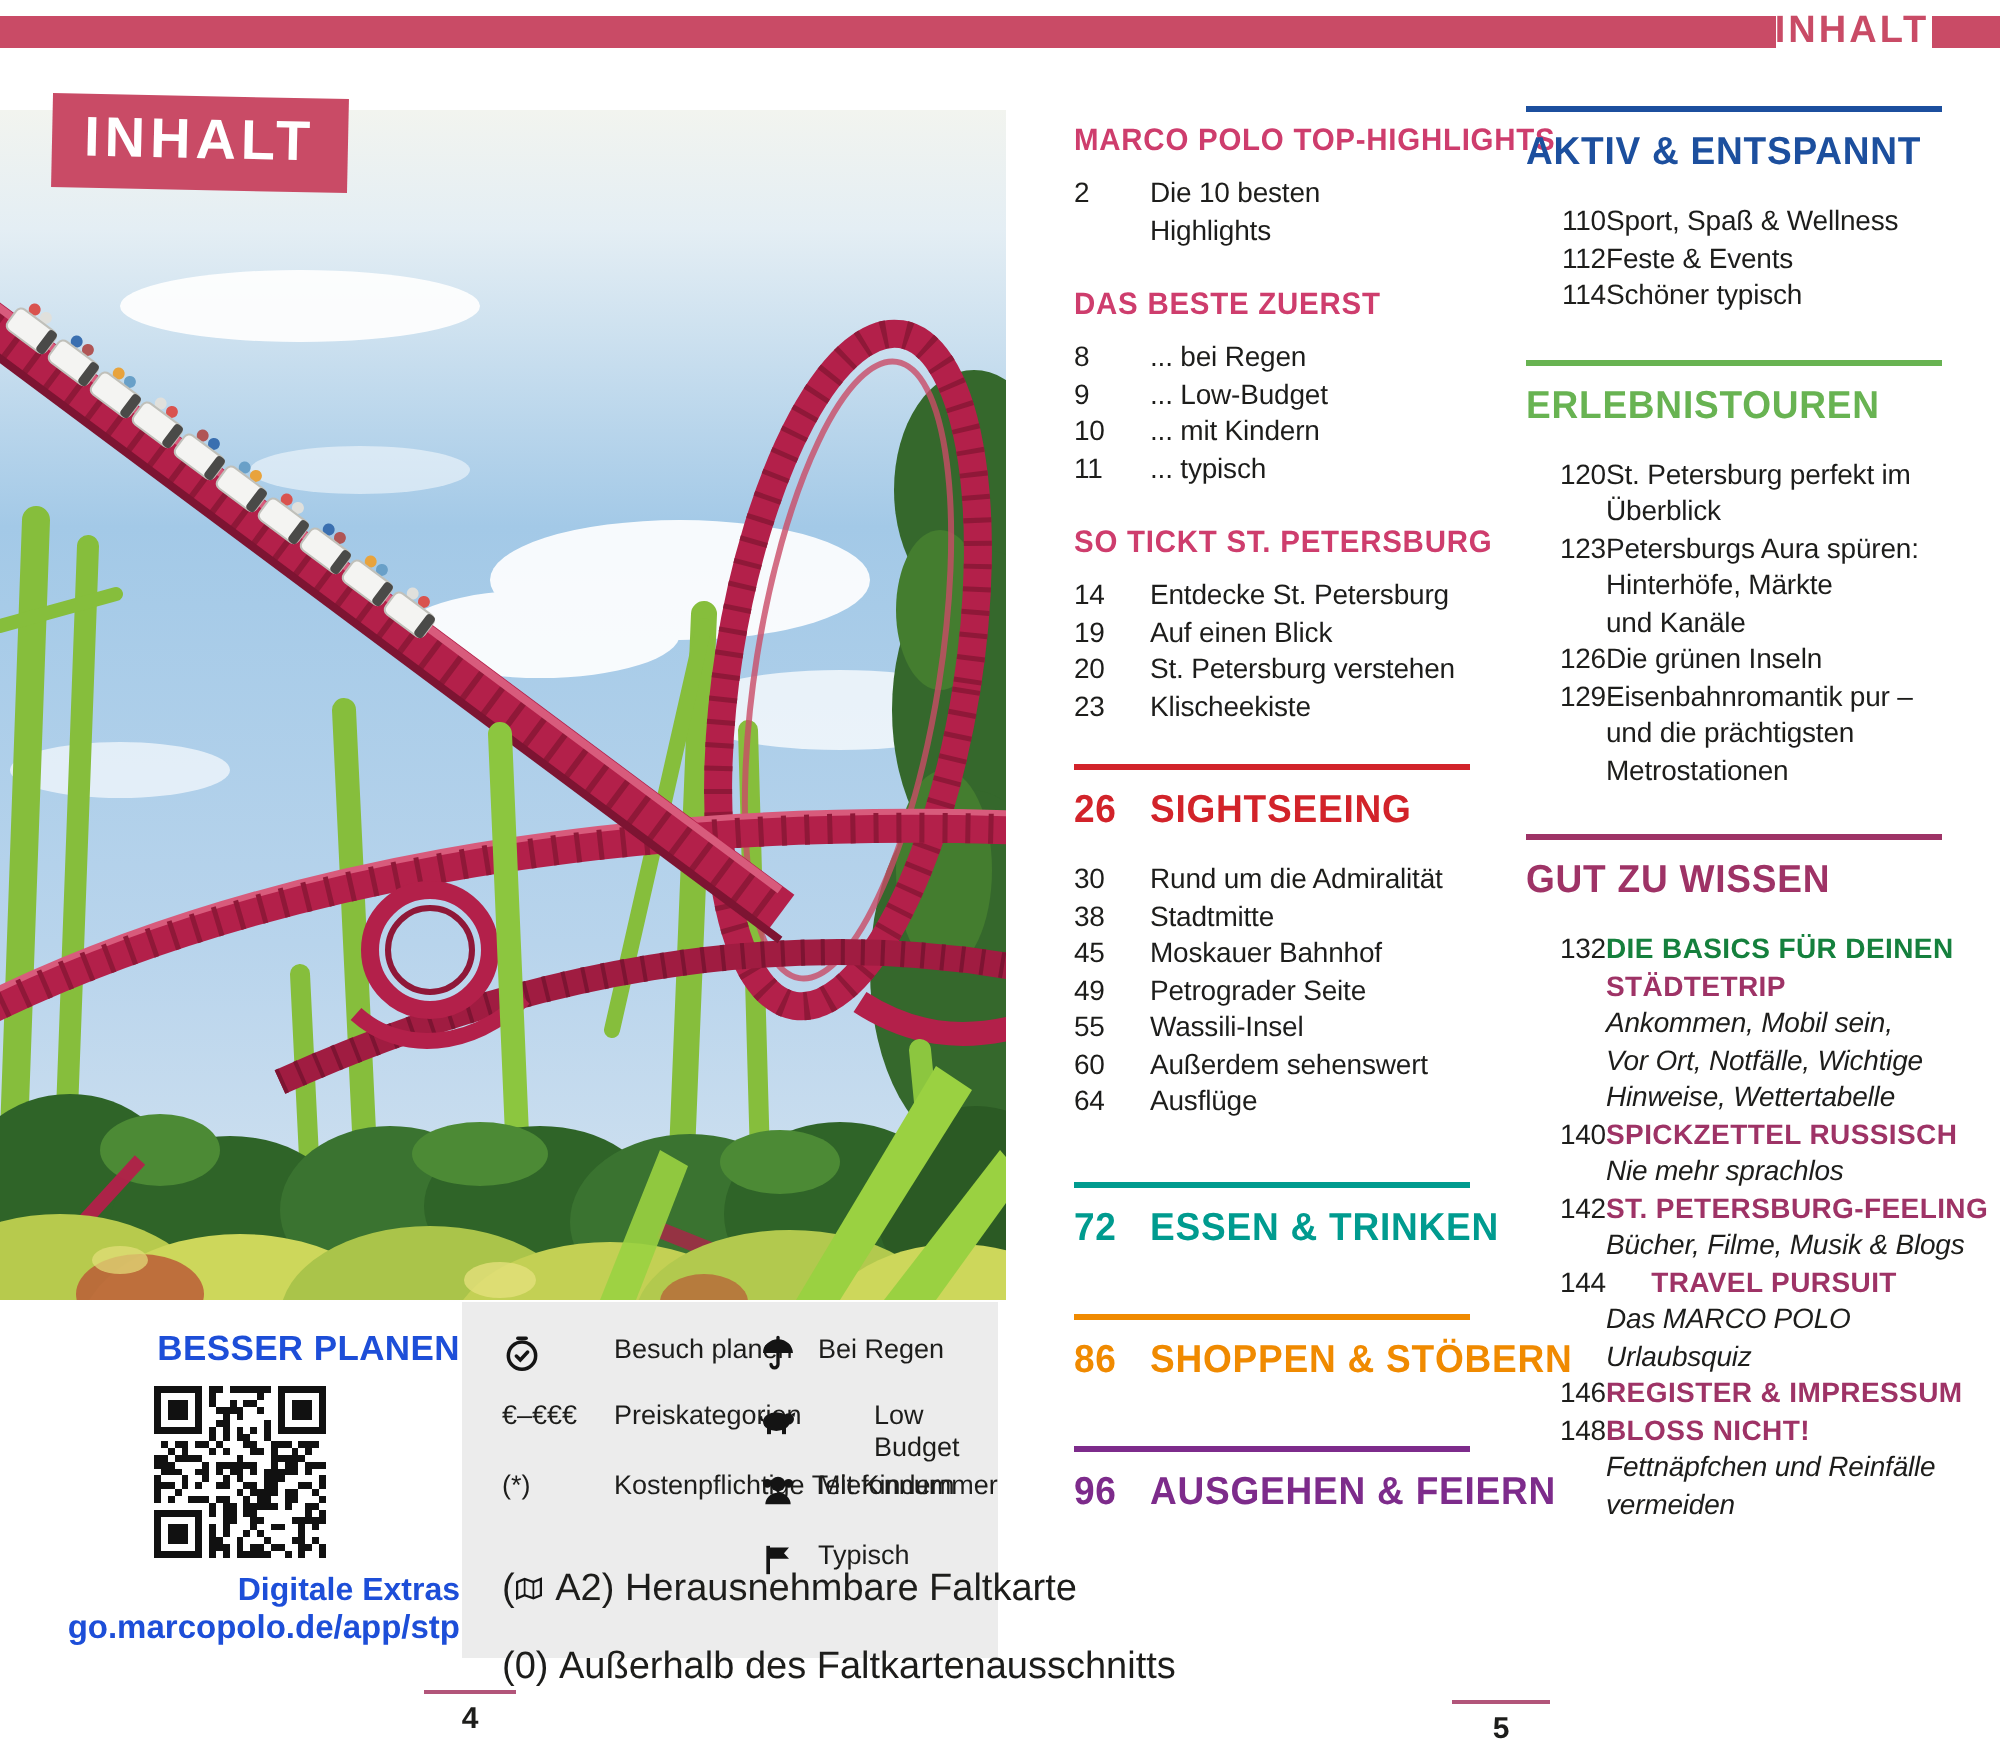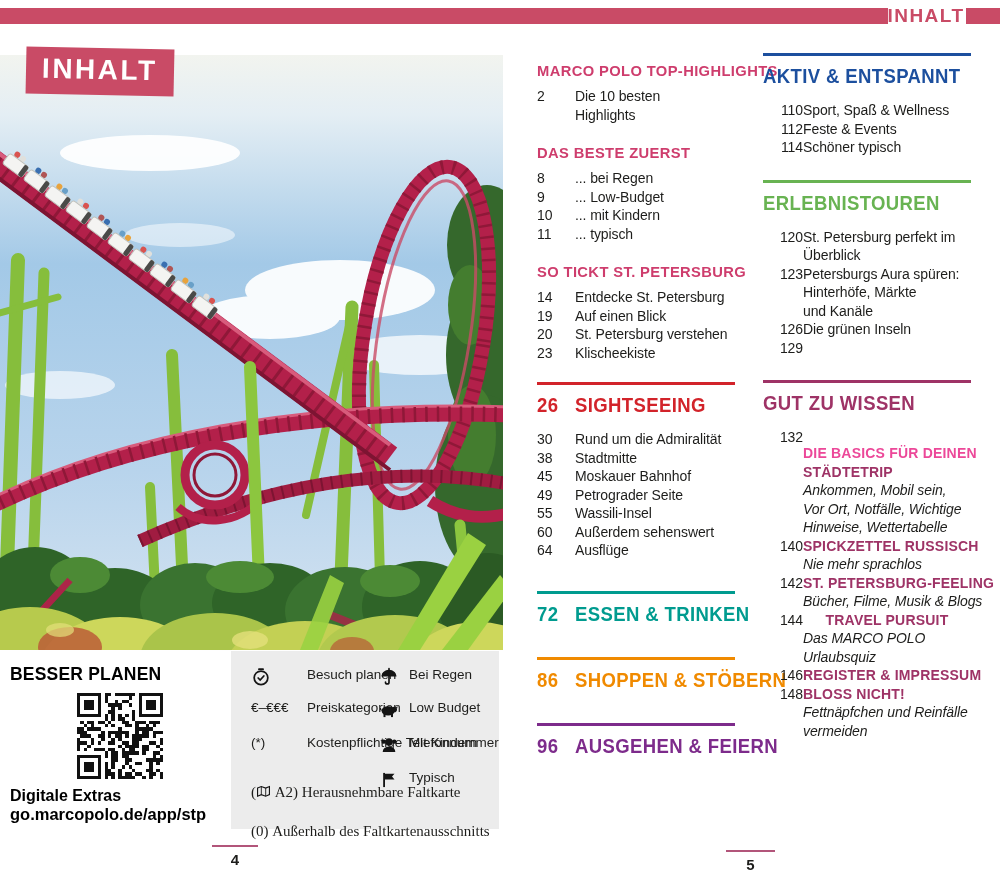--- a/index.html
+++ b/index.html
@@ -31,36 +31,36 @@
   .entry{display:flex;font-size:14px;line-height:18.5px;letter-spacing:-.1px;}
   .e-num{flex:none;width:38px;}
   .rcol .e-num{width:40px;text-align:right;}
   .l-c{font-weight:700;white-space:nowrap;letter-spacing:.2px;}
   .l-i{font-style:italic;}
   .toc-section{margin-bottom:20px;}
   .toc-section.chapter{margin-bottom:31px;}
   .rcol .toc-section{margin-bottom:23px;}
 
   
-  .promo{position:absolute;left:10px;top:664px;width:220px;text-align:left;
-    color:#000000;font-weight:700;}
+  .promo{position:absolute;left:10px;top:664px;width:220px;text-align:right;
+    color:#1d4ed8;font-weight:700;}
   .promo-h{font-size:17.5px;line-height:20px;letter-spacing:.2px;}
   #qr{display:block;margin:9px auto 4px;}
   .promo-cta1{font-size:16px;margin-top:8px;}
   .promo-cta2{font-size:16.5px;}
 
   
   .legend{position:absolute;left:231px;top:651px;width:268px;height:178px;background:#ececec;}
   .leg-row{position:absolute;display:flex;align-items:flex-start;font-size:13.5px;line-height:16px;}
   .leg-row .leg-ic{flex:none;width:30px;padding-top:0;}
   .leg-row .leg-sym{flex:none;width:56px;}
   .leg-left{left:20px;}
   .leg-left .leg-sym,.leg-left .leg-ic{width:56px;}
   .leg-right{left:148px;}
-  .leg-note{position:absolute;left:20px;font-size:15px;white-space:nowrap;font-family:Liberation Serif, serif;}
+  .leg-note{position:absolute;left:20px;font-size:19px;white-space:nowrap;}
 
   
   .pn{position:absolute;text-align:center;font-weight:700;font-size:15px;
     border-top:2px solid #b2557a;padding-top:4px;}
   #pn4{left:212px;top:845px;width:46px;}
   #pn5{left:726px;top:850px;width:49px;}
 </style>
 </head>
 <body>
 
@@ -430,31 +430,36 @@
           </div>
         </div>
         <div class="entry">
           <span class="e-num">126</span>
           <div class="e-text">
             <div class="l-p">Die grünen Inseln</div>
           </div>
         </div>
         <div class="entry">
           <span class="e-num">129</span>
+          <div class="e-text">
+            <div class="l-p">Eisenbahnromantik pur –</div>
+            <div class="l-p">und die prächtigsten</div>
+            <div class="l-p">Metrostationen</div>
+          </div>
         </div>
       </section>
       <section class="toc-section rgroup">
         <div class="sec-rule" style="background: rgb(158, 51, 102);"></div>
         <div class="sec-head" style="color: rgb(158, 51, 102);">
           <span>GUT ZU WISSEN</span>
         </div>
         <div class="entry">
           <span class="e-num">132</span>
           <div class="e-text">
-            <div class="l-c" style="color: #ec4899; margin-top: 16px;">DIE BASICS FÜR DEINEN</div>
+            <div class="l-c" style="color: #15803d;">DIE BASICS FÜR DEINEN</div>
             <div class="l-c" style="color: rgb(158, 51, 102);">STÄDTETRIP</div>
             <div class="l-i">Ankommen, Mobil sein,</div>
             <div class="l-i">Vor Ort, Notfälle, Wichtige</div>
             <div class="l-i">Hinweise, Wettertabelle</div>
           </div>
         </div>
         <div class="entry">
           <span class="e-num">140</span>
           <div class="e-text">
             <div class="l-c" style="color: rgb(158, 51, 102);">SPICKZETTEL RUSSISCH</div>
@@ -742,21 +747,21 @@
         <span class="leg-sym">(*)</span>
         <span>Kostenpflichtige Telefonnummer</span>
       </div>
       <div class="leg-row leg-right" style="top: 16px;">
         <span class="leg-ic"><svg viewBox="0 0 24 24" width="20" height="20">
             <path d="M12 3.2C7 3.2 3.2 7 3 11.4h18c-.2-4.4-4-8.2-9-8.2z" fill="#141414"></path>
             <path d="M12 2v2M12 11v7.2a2.1 2.1 0 0 1-4.2 0" fill="none" stroke="#141414" stroke-width="2" stroke-linecap="round"></path>
           </svg></span>
         <span>Bei Regen</span>
       </div>
-      <div class="leg-row leg-right" style="top: 49px;">
+      <div class="leg-row leg-right" style="top: 49px; gap: 28px;">
         <span class="leg-ic"><svg viewBox="0 0 24 24" width="20" height="20">
             <g fill="#141414">
               <ellipse cx="11" cy="13" rx="8" ry="5.6"></ellipse>
               <circle cx="18.2" cy="11.4" r="3.4"></circle>
               <path d="M20 8.6l2.4-1.2-.6 2.8z"></path>
               <rect x="5.4" y="16.5" width="2.4" height="4"></rect>
               <rect x="14.4" y="16.5" width="2.4" height="4"></rect>
               <path d="M3.2 12.2c-1.4-.2-1.8-1.5-1-2.4" fill="none" stroke="#141414" stroke-width="1.4"></path>
             </g>
           </svg></span>

